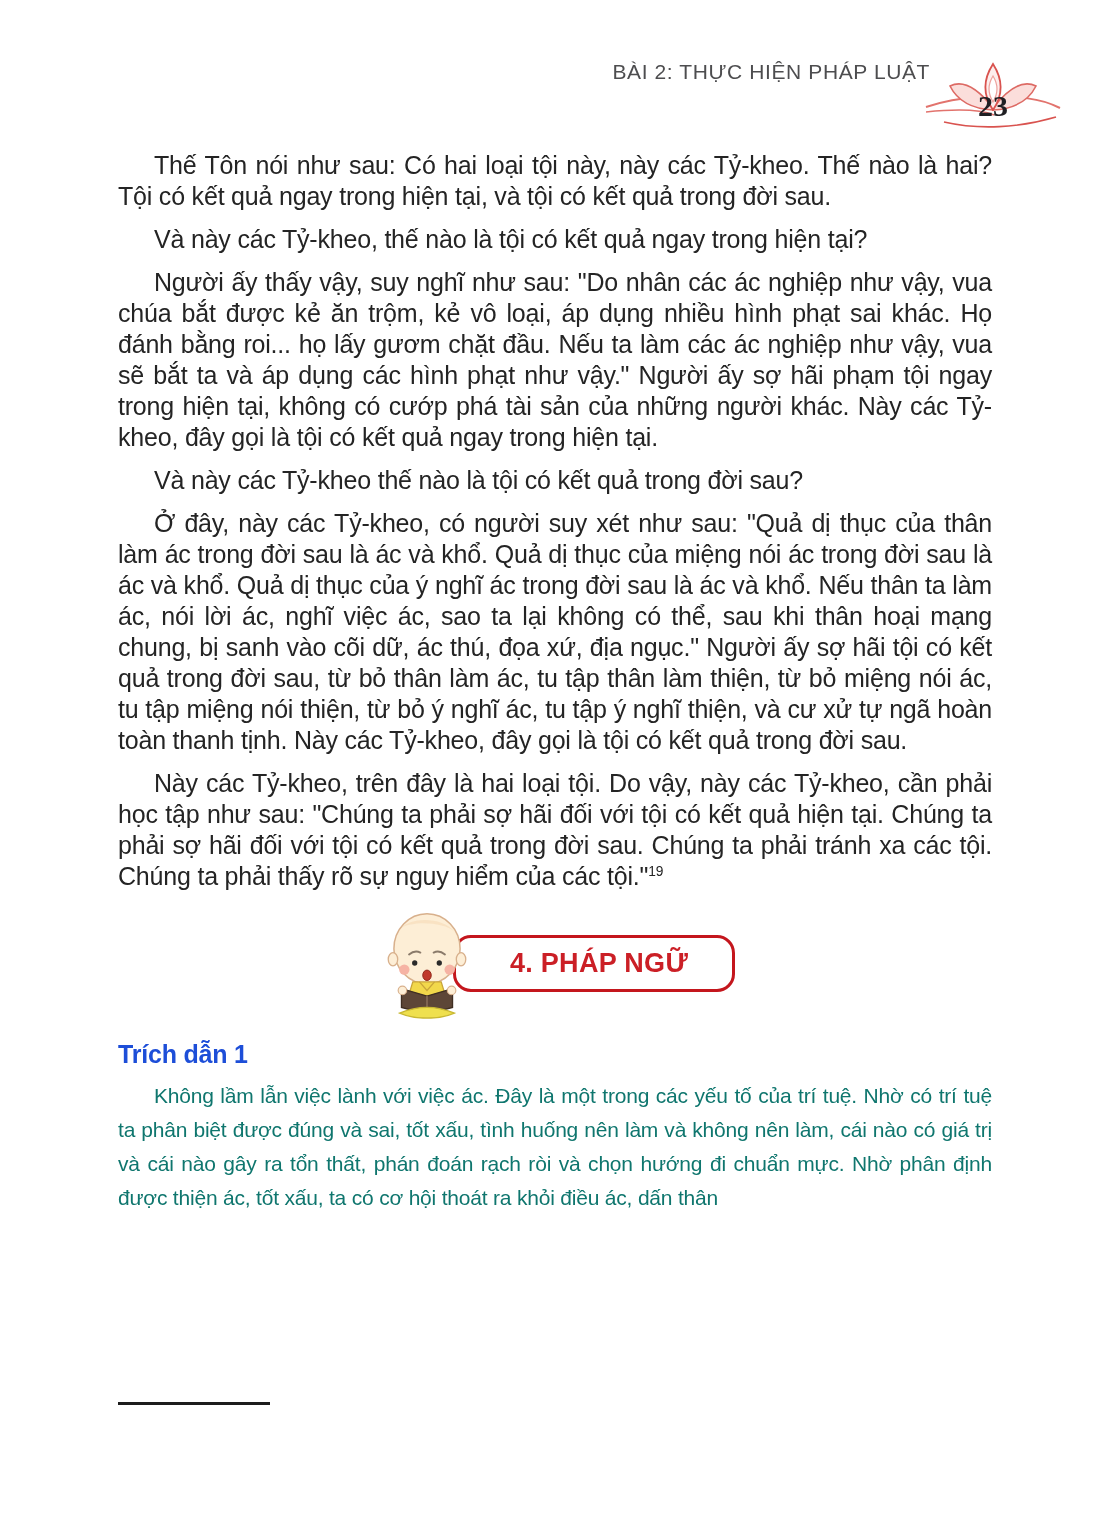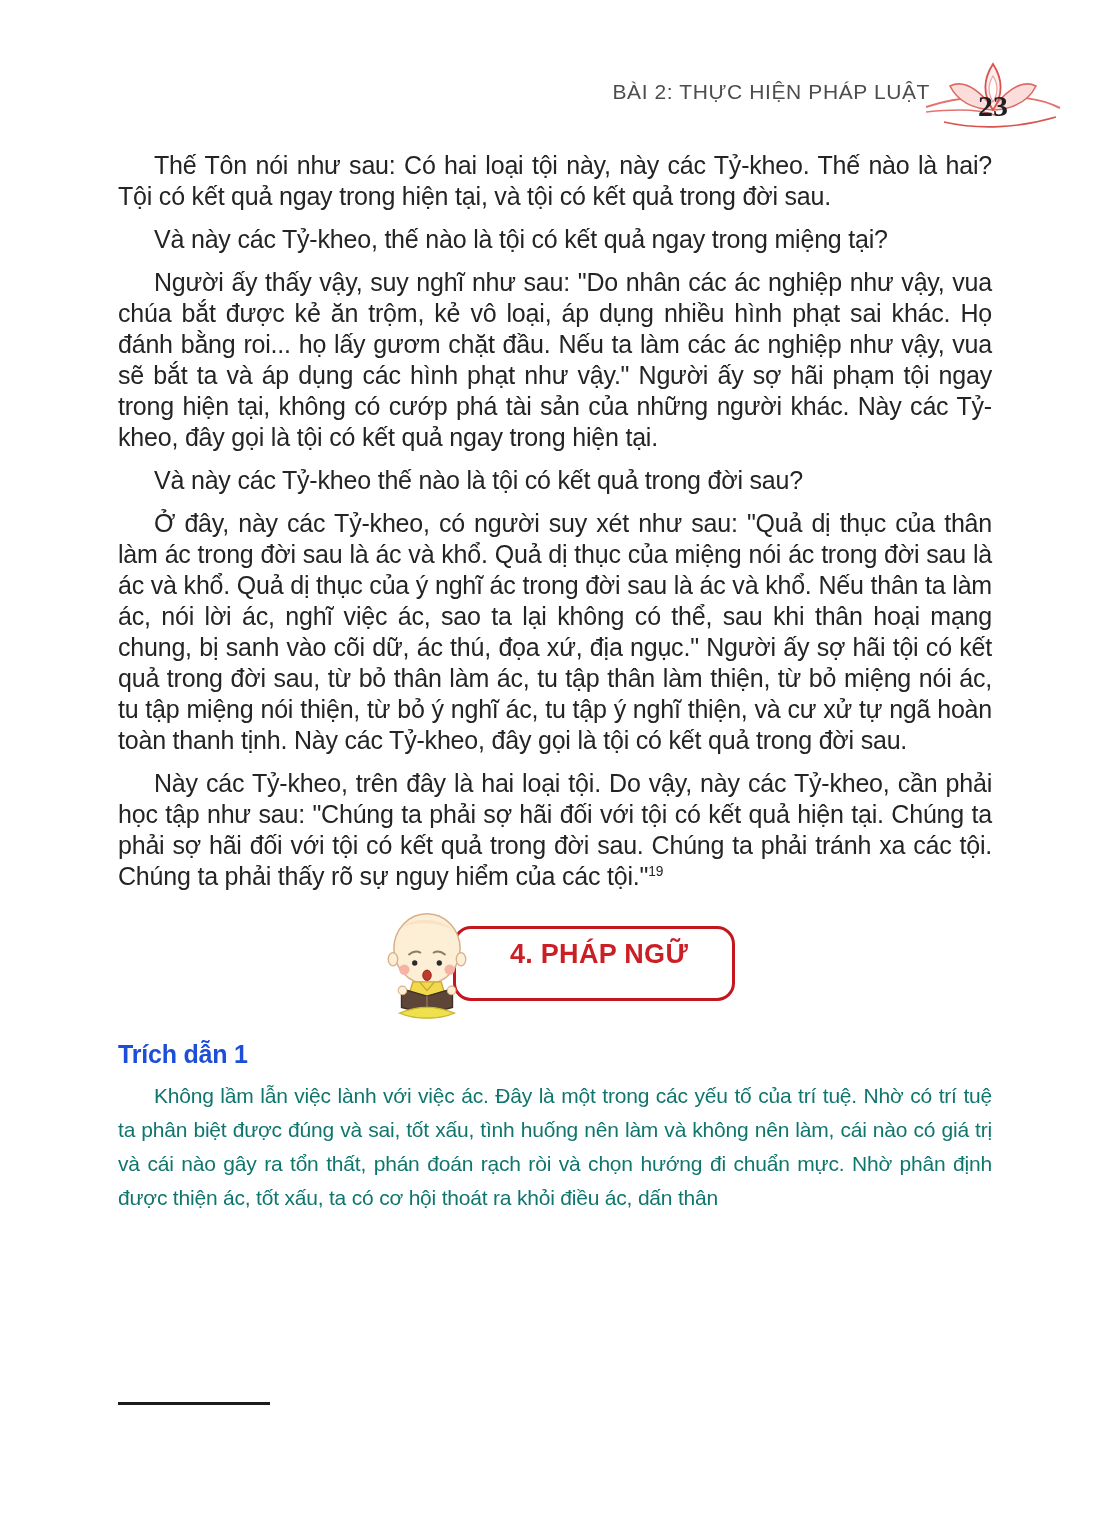--- a/index.html
+++ b/index.html
@@ -7,21 +7,21 @@
     position:relative;
     width:1106px;height:1531px;
     background:#ffffff;
     font-family:"Liberation Sans", sans-serif;
     color:#242424;
     overflow:hidden;
   }
   
   .header{
     position:absolute;top:60px;right:44px;
-    display:flex;align-items:center;
+    display:flex;
   }
   .header-title{
     font-size:21px;letter-spacing:.6px;
     color:#4d4d4f;font-weight:400;
     padding-bottom:8px;
     white-space:nowrap;
   }
   .lotus-wrap{width:138px;height:72px;margin-left:-6px;position:relative;}
   .lotus-wrap svg{display:block;}
   
@@ -43,21 +43,21 @@
   .badge-row{
     display:flex;align-items:center;justify-content:center;
     margin:16px 0 14px 0;
     position:relative;height:110px;
   }
   .monk{width:104px;height:112px;margin-right:-26px;position:relative;z-index:2;}
   .badge-pill{
     background:#ffffff;
     border:3.5px solid #c4161d;
     border-radius:18px;
-    padding:10px 44px 28px 54px;
+    padding:10px 44px 10px 54px;
     font-size:27px;font-weight:bold;color:#cb1f26;
     letter-spacing:.3px;
     white-space:nowrap;
     z-index:1;
   }
   
   .subsection-title{
     margin:22px 0 10px 0;
     font-size:25px;font-weight:bold;color:#1d4ed8;
     letter-spacing:-0.2px;
@@ -101,21 +101,21 @@
 
         <path d="M69 4 C 60 18, 58 34, 69 50 C 80 34, 78 18, 69 4 Z" fill="#fdeeed" stroke="#d9534f" stroke-width="1.8"></path>
         <path d="M69 16 C 64 24, 63 32, 69 42 C 75 32, 74 24, 69 16 Z" fill="#ffffff" stroke="#eda19c" stroke-width="1.2"></path>
         <text x="69" y="56" text-anchor="middle" font-family="Liberation Serif, serif" font-weight="bold" font-size="30" fill="#1f1f23">23</text>
       </svg>
     </div>
   </div>
 
   <div class="content">
     <p class="body-par">Thế Tôn nói như sau: Có hai loại tội này, này các Tỷ-kheo. Thế nào là hai? Tội có kết quả ngay trong hiện tại, và tội có kết quả trong đời sau.</p>
-    <p class="body-par">Và này các Tỷ-kheo, thế nào là tội có kết quả ngay trong miệng tại?</p>
+    <p class="body-par">Và này các Tỷ-kheo, thế nào là tội có kết quả ngay trong hiện tại?</p>
     <p class="body-par">Người ấy thấy vậy, suy nghĩ như sau: "Do nhân các ác nghiệp như vậy, vua chúa bắt được kẻ ăn trộm, kẻ vô loại, áp dụng nhiều hình phạt sai khác. Họ đánh bằng roi... họ lấy gươm chặt đầu. Nếu ta làm các ác nghiệp như vậy, vua sẽ bắt ta và áp dụng các hình phạt như vậy." Người ấy sợ hãi phạm tội ngay trong hiện tại, không có cướp phá tài sản của những người khác. Này các Tỷ-kheo, đây gọi là tội có kết quả ngay trong hiện tại.</p>
     <p class="body-par">Và này các Tỷ-kheo thế nào là tội có kết quả trong đời sau?</p>
     <p class="body-par">Ở đây, này các Tỷ-kheo, có người suy xét như sau: "Quả dị thục của thân làm ác trong đời sau là ác và khổ. Quả dị thục của miệng nói ác trong đời sau là ác và khổ. Quả dị thục của ý nghĩ ác trong đời sau là ác và khổ. Nếu thân ta làm ác, nói lời ác, nghĩ việc ác, sao ta lại không có thể, sau khi thân hoại mạng chung, bị sanh vào cõi dữ, ác thú, đọa xứ, địa ngục." Người ấy sợ hãi tội có kết quả trong đời sau, từ bỏ thân làm ác, tu tập thân làm thiện, từ bỏ miệng nói ác, tu tập miệng nói thiện, từ bỏ ý nghĩ ác, tu tập ý nghĩ thiện, và cư xử tự ngã hoàn toàn thanh tịnh. Này các Tỷ-kheo, đây gọi là tội có kết quả trong đời sau.</p>
     <p class="body-par"><span>Này các Tỷ-kheo, trên đây là hai loại tội. Do vậy, này các Tỷ-kheo, cần phải học tập như sau: "Chúng ta phải sợ hãi đối với tội có kết quả hiện tại. Chúng ta phải sợ hãi đối với tội có kết quả trong đời sau. Chúng ta phải tránh xa các tội. Chúng ta phải thấy rõ sự nguy hiểm của các tội."</span><sup>19</sup></p>
 
     <div class="badge-row">
       <svg class="monk" viewBox="0 0 110 118">
 
         <ellipse cx="55" cy="44" rx="35" ry="37" fill="#fdeed6" stroke="#d8b08c" stroke-width="1.6"></ellipse>
         <path d="M28 22 C 38 10, 72 10, 84 26 C 74 16, 40 14, 28 22 Z" fill="#f6ddba" opacity="0.7"></path>

